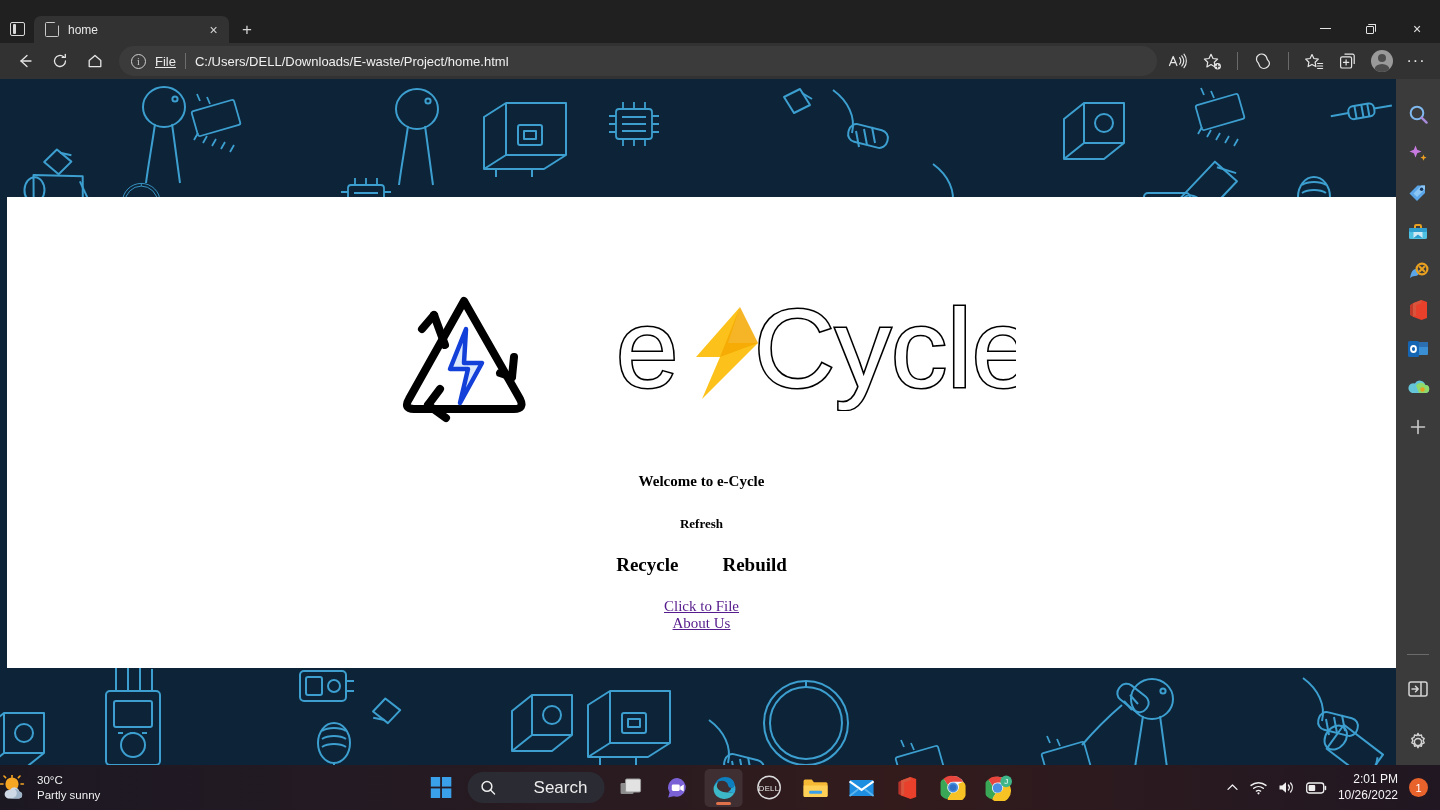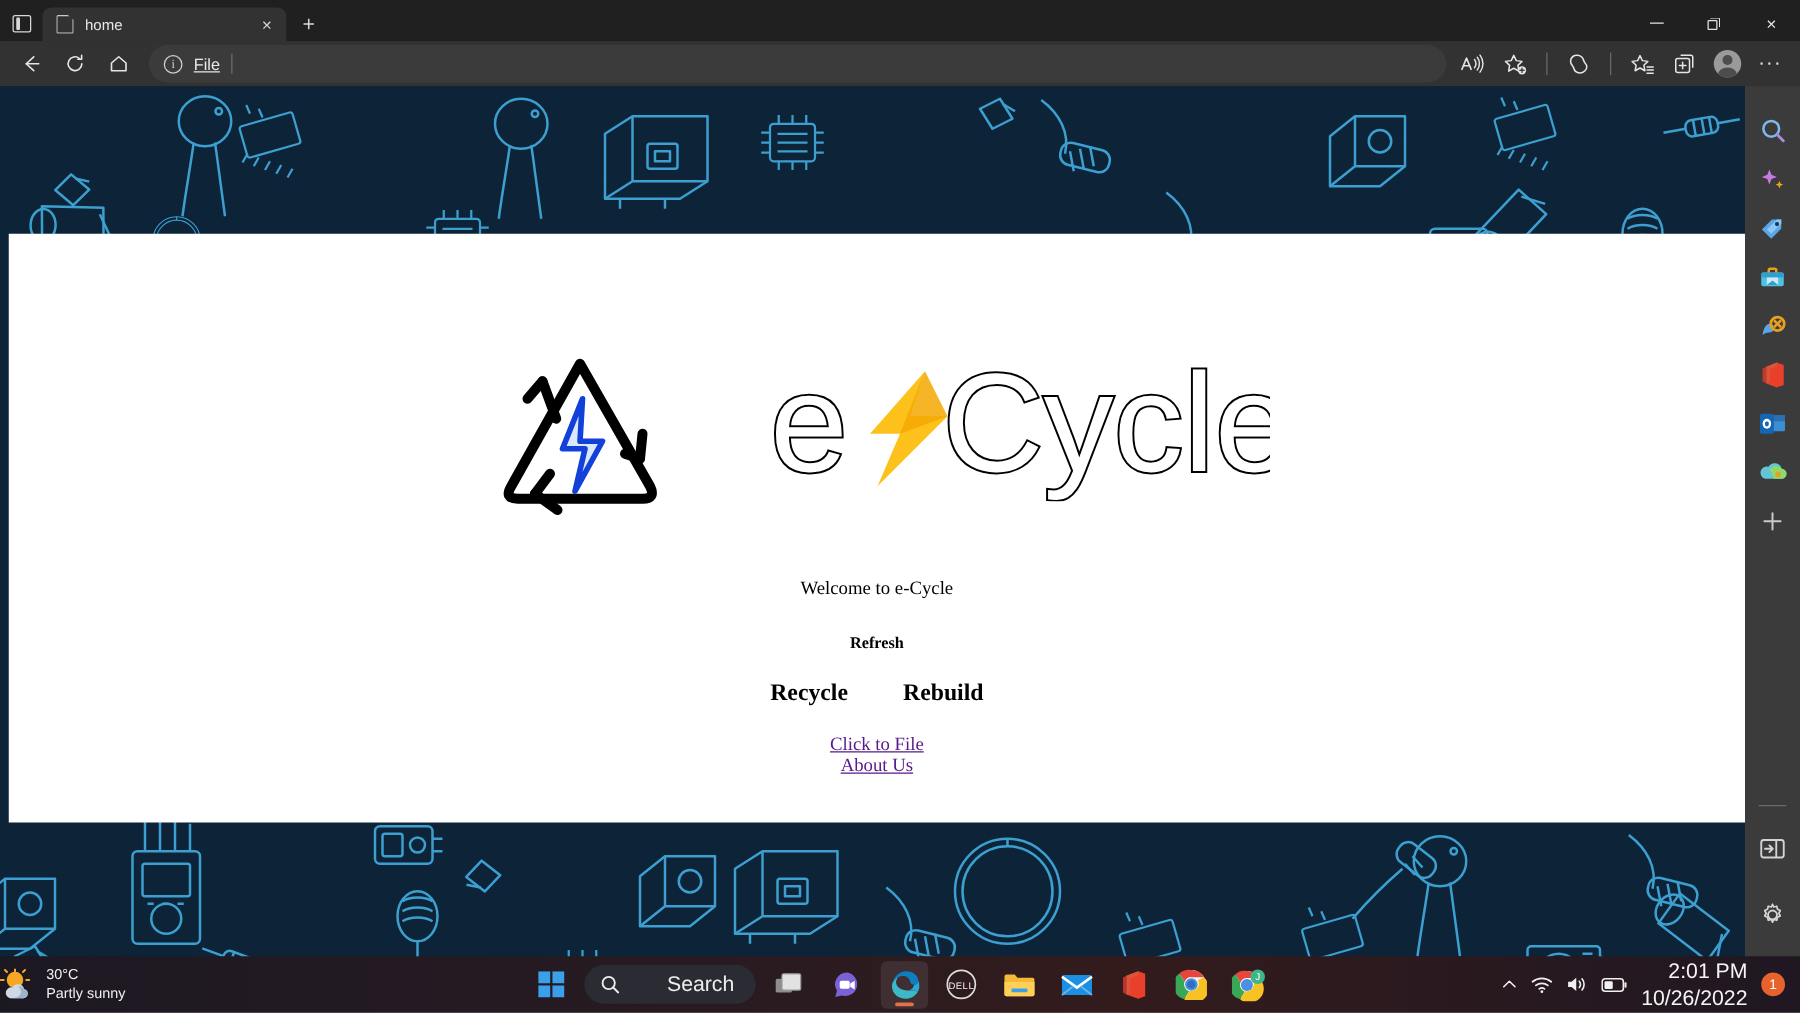--- a/index.html
+++ b/index.html
@@ -5,21 +5,21 @@
   * { box-sizing: border-box; margin: 0; padding: 0; }
   html, body {
     width: 1440px; height: 810px;
     overflow: hidden;
     font-family: "Liberation Sans", sans-serif;
     background: #202020;
   }
   .screen { position: relative; width: 1440px; height: 810px; }
 
   
-  .browser { position: absolute; left:0; top:4px; width:1440px; height:765px; background:#323232; }
+  .browser { position: absolute; left:0; top:14px; width:1440px; height:765px; background:#323232; }
 
   .titlebar { position:relative; height:29px; background:#202020; display:flex; align-items:flex-end; }
   .tabsearch-btn {
     width:34px; height:29px; display:flex; align-items:center; justify-content:center;
   }
   .tabsearch-glyph {
     width:15px; height:14px; border:1.6px solid #d8d8d8; border-radius:2px; position:relative;
   }
   .tabsearch-glyph:after{
     content:""; position:absolute; left:2px; top:1px; bottom:1px; width:3.4px;
@@ -77,21 +77,21 @@
     background:#0c2338; }
   .doodle-bg { position:absolute; inset:0; }
   .content-card {
     position:absolute; left:7px; top:118px; width:1389px; height:471px; background:#ffffff;
     display:flex; flex-direction:column; align-items:center;
   }
   .logo-row { display:flex; align-items:center; justify-content:center; gap:76px; margin-top:84px; }
   .brand-text { position:relative; }
   .brand-svg { display:block; }
   .welcome { margin-top:40px; text-align:center; font-family:"Liberation Serif", serif;
-    font-size:15px; color:#000; line-height:1.38; }
+    font-size:15px; color:#000; line-height:1.38;font-weight:bold; }
   .refresh { margin-top:24px; font-family:"Liberation Serif", serif; font-size:13px; font-weight:bold; color:#000; }
   .rr-row { margin-top:22px; display:flex; gap:44px; font-family:"Liberation Serif", serif;
     font-size:19px; font-weight:bold; color:#000; }
   .links { margin-top:22px; text-align:center; font-family:"Liberation Serif", serif; font-size:15px; line-height:1.18; }
   .links a { color:#551a8b; text-decoration:underline; display:block; }
 
   
   .edgebar { position:absolute; right:0; top:65px; width:44px; height:700px; background:#3b3b3b;
     display:flex; flex-direction:column; align-items:center; padding-top:16px; }
   .ebar-ic { width:36px; height:39px; display:flex; align-items:center; justify-content:center; border-radius:5px; }
@@ -108,21 +108,21 @@
   .tb-center { position:absolute; left:50%; transform:translateX(-50%); display:flex; align-items:center; gap:8px; }
   .tb-app { width:38px; height:38px; display:flex; align-items:center; justify-content:center; position:relative; border-radius:5px; }
   .tb-app.active { background:rgba(255,255,255,0.09); }
   .tb-underline { position:absolute; bottom:2px; left:50%; transform:translateX(-50%);
     width:15px; height:2.6px; border-radius:2px; background:#e0714a; }
   .search-pill { height:31px; background:#2b2b33; border-radius:16px; display:flex; align-items:center;
     gap:7px; padding:0 17px 0 13px; }
   .search-pill span { font-size:17px; color:#ededed;margin-left:31px; }
   .tb-tray { position:absolute; right:12px; display:flex; align-items:center; gap:11px; }
   .tray-ic { display:flex; align-items:center; justify-content:center; color:#f0f0f0; }
-  .clock { font-size:17px; color:#f5f5f5; text-align:right; line-height:1.28; }
+  .clock { font-size:12px; color:#f5f5f5; text-align:right; line-height:1.28; }
   .notif-badge { width:19px; height:19px; border-radius:50%; background:#e8622c; color:#fff;
     font-size:11px; display:flex; align-items:center; justify-content:center; }
 </style>
 </head>
 <body>
 
 <div class="screen">
 
   <div class="browser">
 
@@ -169,20 +169,21 @@
       <div class="nav-btn">
         <svg width="18" height="18" viewBox="0 0 18 18">
             <path d="M3.2 8.4L9 3.4l5.8 5v6.2H3.2z" fill="none" stroke="#e6e6e6" stroke-width="1.3" stroke-linejoin="round"></path>
           </svg>
       </div>
 
       <div class="addressbar">
         <span class="info-ic">i</span>
         <span class="file-label">File</span>
         <span class="addr-sep"></span>
+        <span class="addr-url">C:/Users/DELL/Downloads/E-waste/Project/home.html</span>
       </div>
 
       <div class="tb-actions">
         <div class="tb-btn">
           <svg width="20" height="17" viewBox="0 0 20 17">
             <path d="M1.5 12.5L5.2 3.5l3.7 9M2.9 9.6h4.6" fill="none" stroke="#e6e6e6" stroke-width="1.25" stroke-linecap="round" stroke-linejoin="round"></path>
             <path d="M11.6 4.6a5.6 5.6 0 0 1 0 6.6M13.8 2.8a8.4 8.4 0 0 1 0 10.2M16 1.1a11 11 0 0 1 0 13.6" fill="none" stroke="#e6e6e6" stroke-width="1.15" stroke-linecap="round"></path>
           </svg>
         </div>
         <div class="tb-btn">

